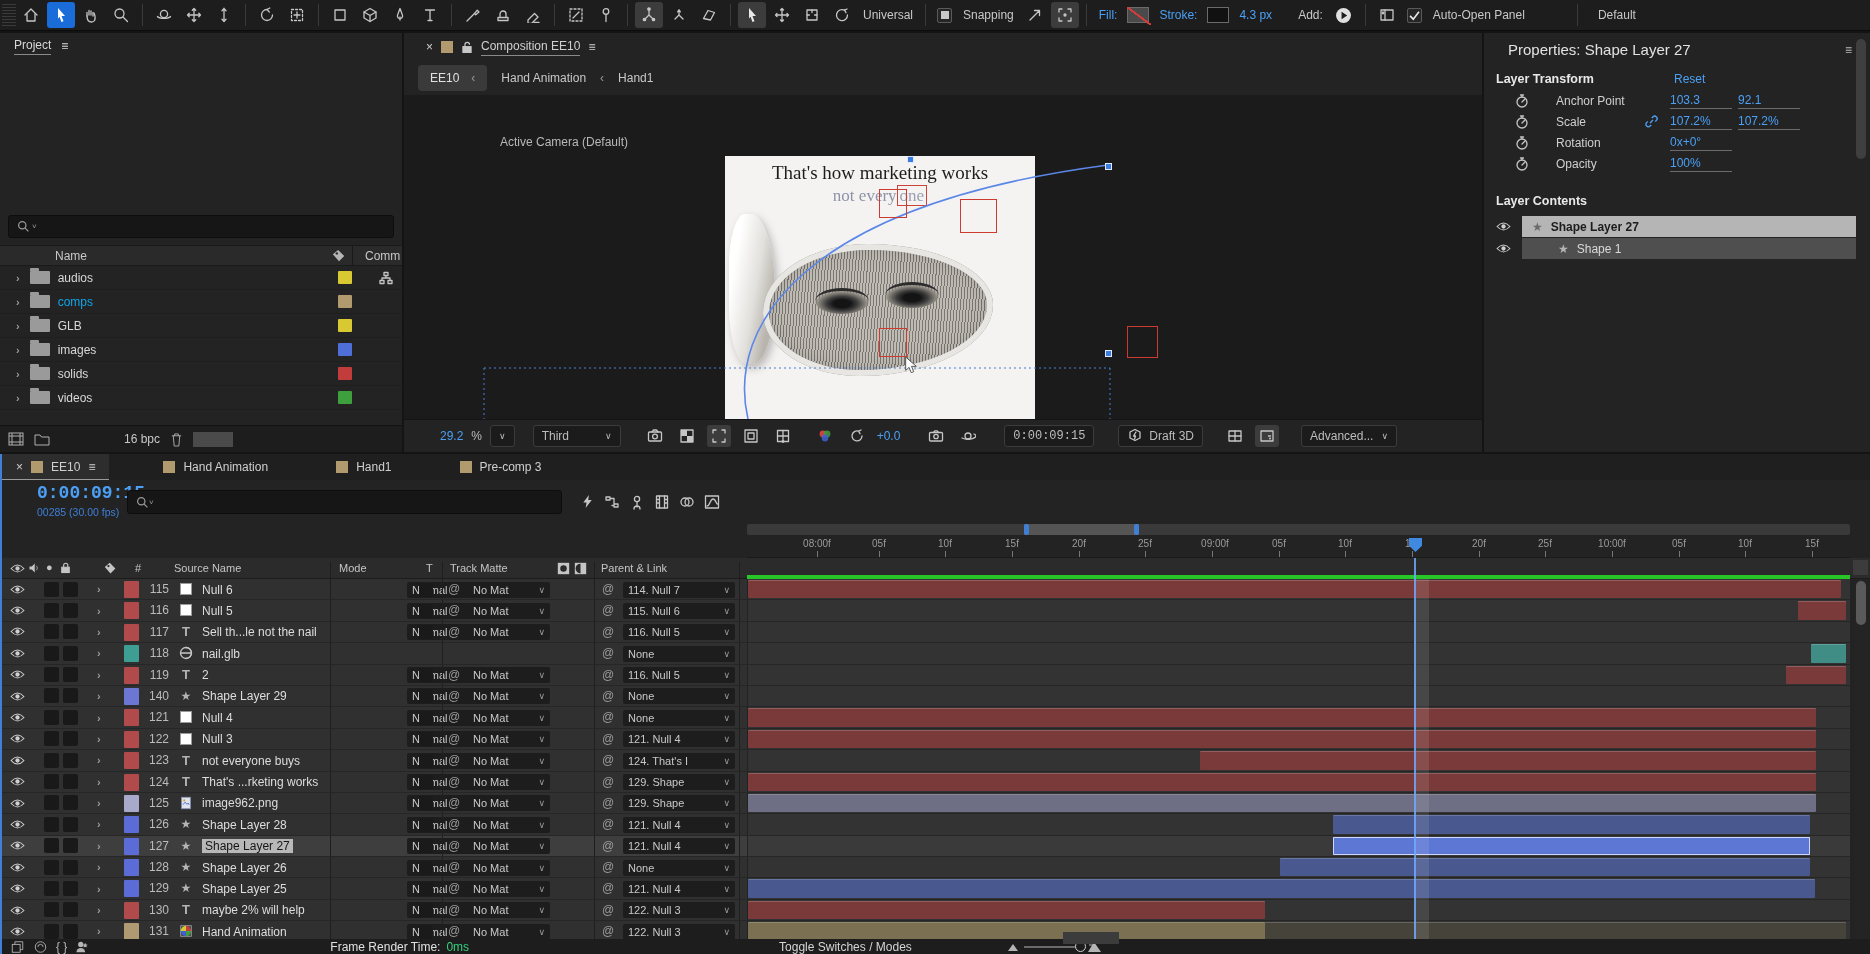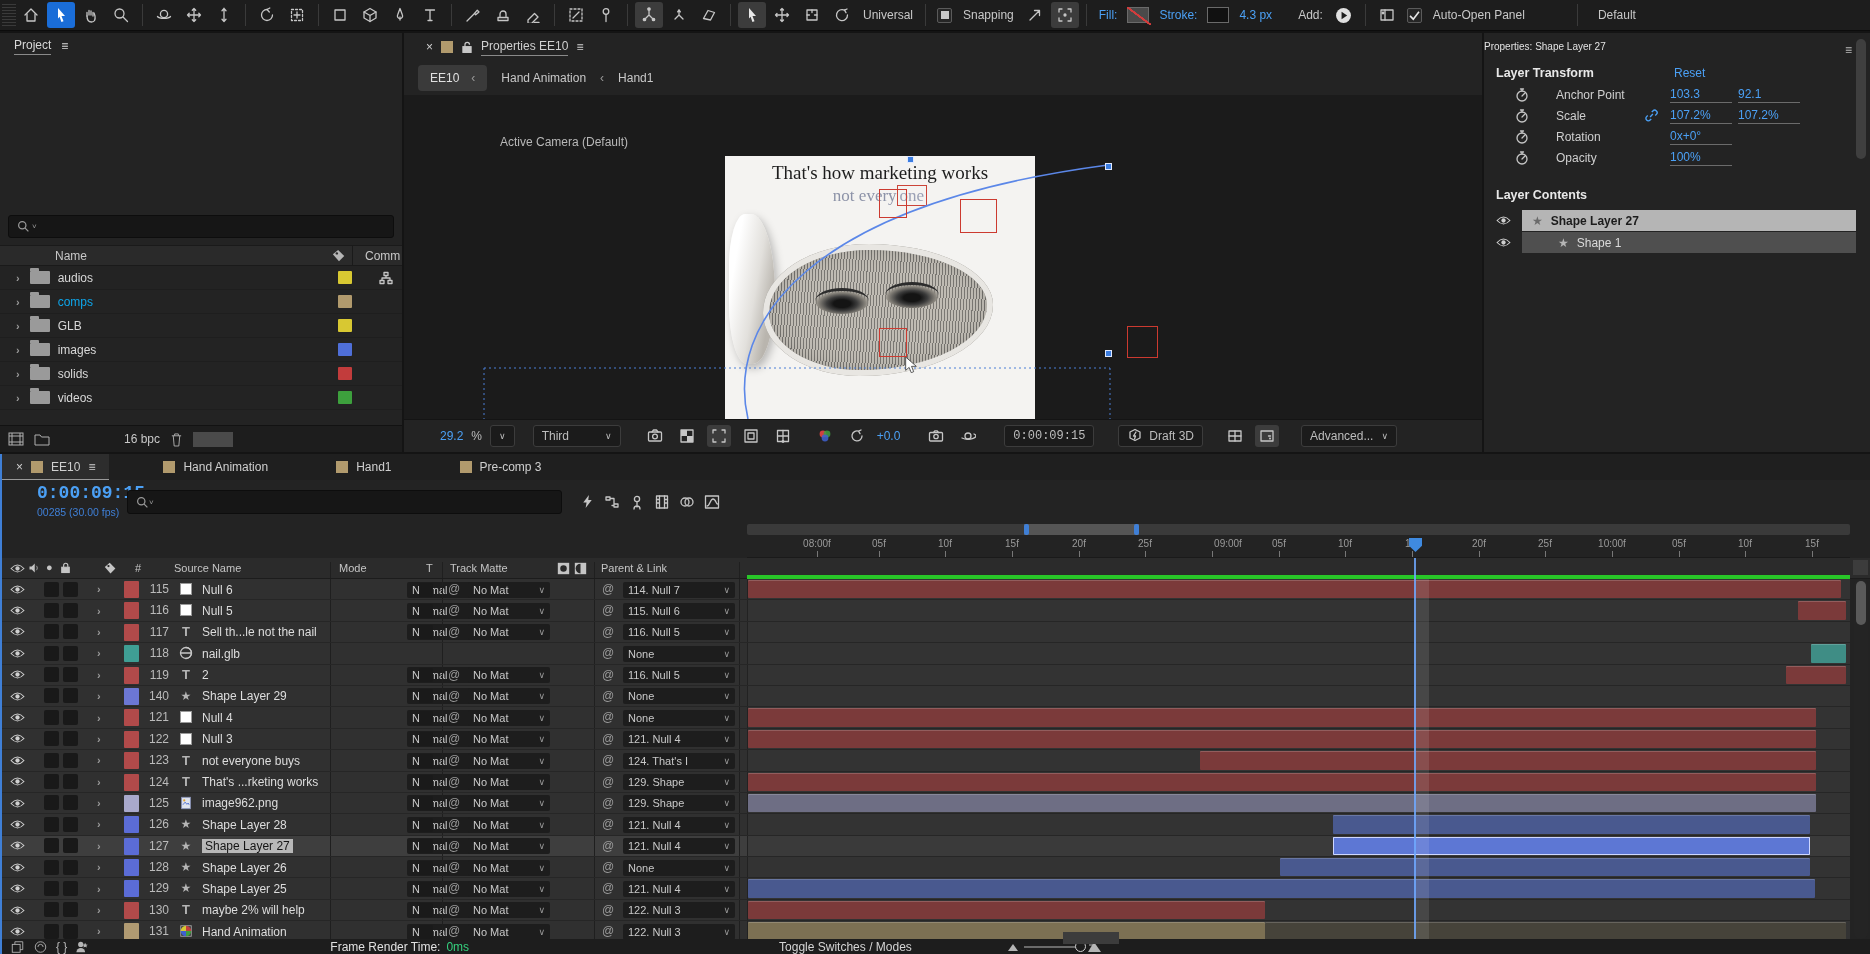--- a/index.html
+++ b/index.html
@@ -76,21 +76,21 @@
   .redbox { position:absolute; border:1px solid #cc3a30; }
   #viewer-foot { position:absolute; left:0; top:386px; width:1078px; height:33px; background:#232323;
     border-top:1px solid #141414; display:flex; align-items:center; gap:8px; padding-left:36px; color:#bdbdbd; }
   .vbox { background:#1b1b1b; border:1px solid #3c3c3c; border-radius:3px; height:22px;
     display:flex; align-items:center; padding:0 8px; gap:8px; }
   .vico { width:24px; height:22px; display:flex; align-items:center; justify-content:center; border-radius:3px; }
   .vico.sel { background:#3c3c3c; }
 
   
   #props { left:1484px; top:33px; width:386px; height:419px; }
-  #props h3 { font-size:10px; font-weight:normal; color:#e2e2e2; padding:8px 0 0 0; }
+  #props h3 { font-size:15px; font-weight:normal; color:#e2e2e2; padding:8px 0 0 24px; }
   #props .menu-ic { position:absolute; right:18px; top:10px; color:#bbb; }
   .sect { display:flex; align-items:center; margin:14px 0 4px 12px; }
   .sect b { color:#e8e8e8; font-size:12.5px; }
   .trow { position:relative; height:21px; display:flex; align-items:center; }
   .trow .sw { position:absolute; left:30px; }
   .trow .lab { position:absolute; left:72px; color:#cfcfcf; }
   .trow .link { position:absolute; left:160px; }
   .val { position:absolute; width:62px; color:#4ba0f5; border-bottom:1px solid #6b6b6b; padding-bottom:1px; }
   .v1 { left:186px; } .v2 { left:254px; }
   #layer-contents-title { margin:20px 0 8px 12px; color:#e8e8e8; font-weight:bold; font-size:12.5px; }
@@ -444,21 +444,21 @@
 </div>
 
 <div id="viewer" class="panel">
   <div id="viewer-tabs">
     <span>×</span>
     <span class="tansq"></span>
     <svg width="12" height="13" viewBox="0 0 14 16" fill="none" stroke="#c8c8c8" stroke-width="1.5">
         <rect x="2" y="7" width="10" height="7" fill="#c8c8c8"></rect>
         <path d="M4.5 7 V4.5 a2.8 2.8 0 0 1 5.6 0"></path>
       </svg>
-    <span style="border-bottom:1px solid #8a8a8a;padding-bottom:2px;">Properties EE10</span>
+    <span style="border-bottom:1px solid #8a8a8a;padding-bottom:2px;">Composition EE10</span>
     <span>≡</span>
   </div>
   <div id="crumbs">
     <span class="crumb-chip">
       <span>EE10</span>
       <span style="color:#9a9a9a;">‹</span>
     </span>
     <span>Hand Animation</span>
     <span style="color:#9a9a9a;">‹</span>
     <span>Hand1</span>
@@ -754,21 +754,21 @@
       <span class="rlab" style="left: 132px;">05f</span>
       <span class="rtick" style="left: 132px;"></span>
       <span class="rlab" style="left: 198px;">10f</span>
       <span class="rtick" style="left: 198px;"></span>
       <span class="rlab" style="left: 265px;">15f</span>
       <span class="rtick" style="left: 265px;"></span>
       <span class="rlab" style="left: 332px;">20f</span>
       <span class="rtick" style="left: 332px;"></span>
       <span class="rlab" style="left: 398px;">25f</span>
       <span class="rtick" style="left: 398px;"></span>
-      <span class="rlab" style="left: 473px; padding-left: 16px;">09:00f</span>
+      <span class="rlab" style="left: 460px; padding-left: 16px;">09:00f</span>
       <span class="rtick" style="left: 465px;"></span>
       <span class="rlab" style="left: 532px;">05f</span>
       <span class="rtick" style="left: 532px;"></span>
       <span class="rlab" style="left: 598px;">10f</span>
       <span class="rtick" style="left: 598px;"></span>
       <span class="rlab" style="left: 665px;">15f</span>
       <span class="rtick" style="left: 665px;"></span>
       <span class="rlab" style="left: 732px;">20f</span>
       <span class="rtick" style="left: 732px;"></span>
       <span class="rlab" style="left: 798px;">25f</span>

